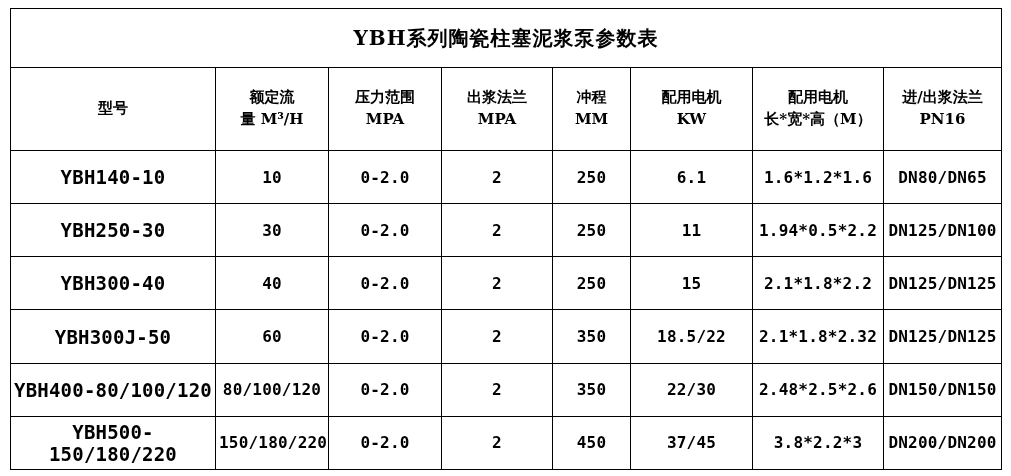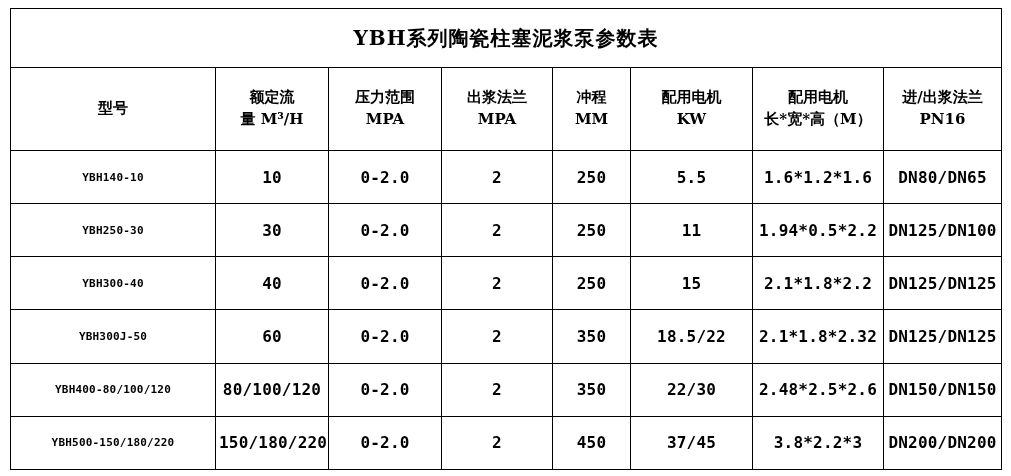--- a/index.html
+++ b/index.html
@@ -45,21 +45,21 @@
     line-height: 1.45;
     font-family: "DejaVu Serif", "Liberation Serif", serif;
   }
   tbody td {
     font-size: 16px;
     height: 47px;
     font-family: "DejaVu Sans Mono", "Liberation Mono", monospace;
     letter-spacing: 0.2px;
   }
   tbody td.model {
-    font-size: 11px;
+    font-size: 19px;
     margin-left: 32px;
   }
   .hdr-line {
     display: block;
   }
   col.c0 { width: 205px; }
   col.c1 { width: 113px; }
   col.c2 { width: 113px; }
   col.c3 { width: 111px; }
   col.c4 { width: 78px; }
@@ -120,21 +120,21 @@
         </td>
       </tr>
     </thead>
     <tbody>
       <tr>
         <td class="model">YBH140-10</td>
         <td>10</td>
         <td>0-2.0</td>
         <td>2</td>
         <td>250</td>
-        <td>5.5</td>
+        <td>6.1</td>
         <td>1.6*1.2*1.6</td>
         <td>DN80/DN65</td>
       </tr>
       <tr>
         <td class="model">YBH250-30</td>
         <td>30</td>
         <td>0-2.0</td>
         <td>2</td>
         <td>250</td>
         <td>11</td>

